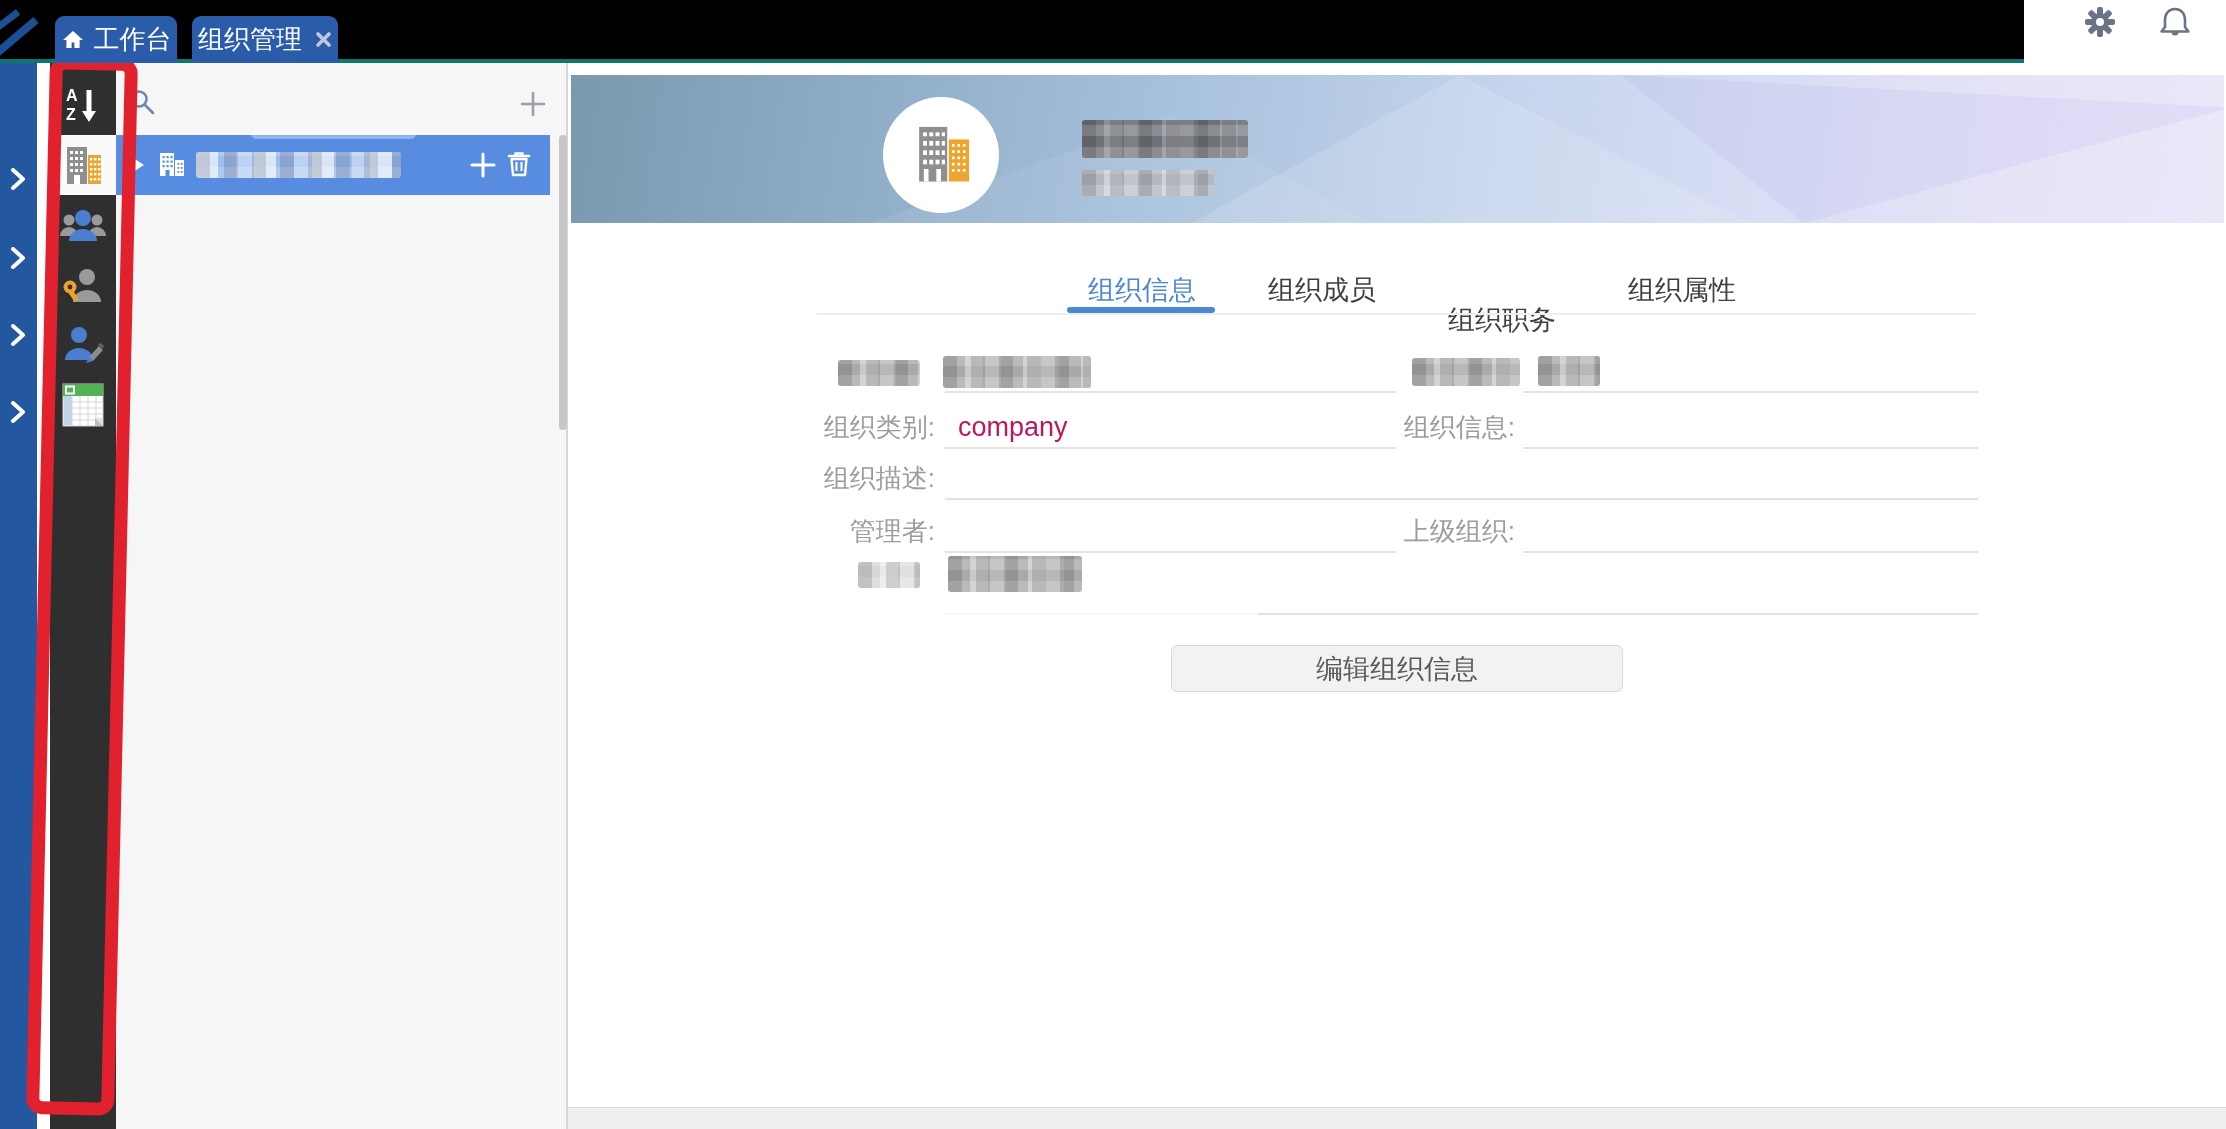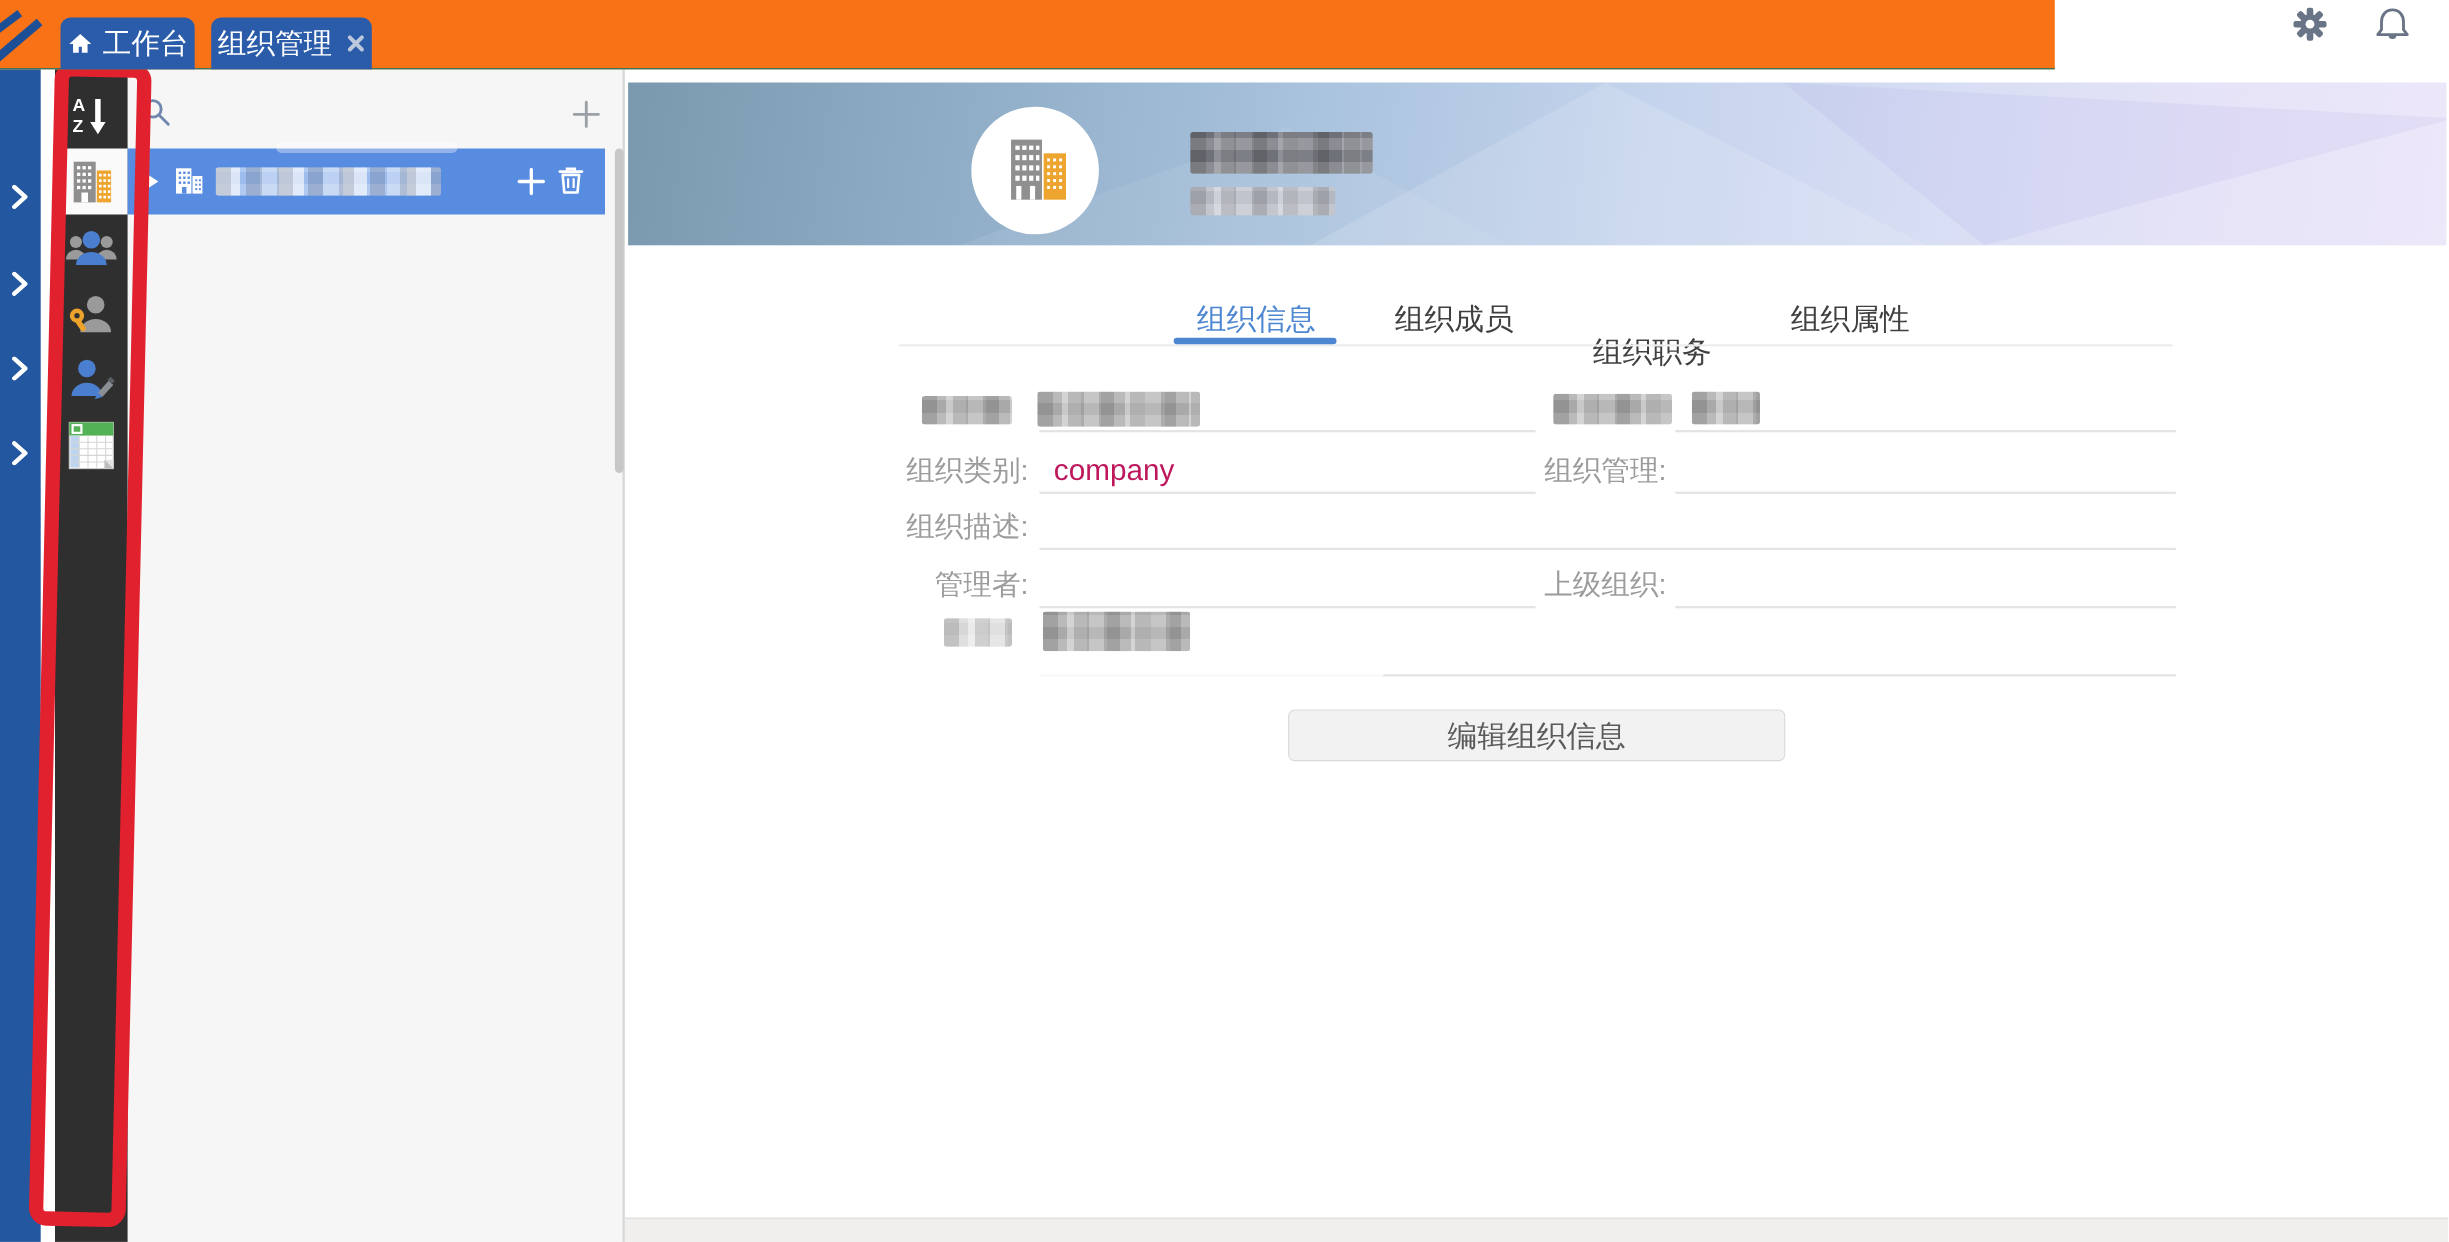--- a/index.html
+++ b/index.html
@@ -2,21 +2,21 @@
 <html><head>
 <meta charset="utf-8">
 <style>
   * { margin:0; padding:0; box-sizing:border-box; }
   html,body { width:2226px; height:1129px; overflow:hidden; }
   body { font-family:"Liberation Sans","DejaVu Sans",sans-serif; }
   #app { position:relative; width:2226px; height:1129px; background:#fff; overflow:hidden; }
   .abs { position:absolute; }
 
   
-  .topbar { left:0; top:0; width:1868px; height:63px; background:#f97316; border-bottom:1px solid #0f766e; z-index:30; }
+  .topbar { left:0; top:0; width:2024px; height:63px; background:#000000; border-bottom:4px solid #0f766e; z-index:30; }
   .win-tab { position:absolute; top:16px; height:47px; background:#2b5caa; border-radius:9px 9px 0 0;
              display:flex; align-items:center; justify-content:center; gap:9px; color:#fff; font-size:26px; }
   .tab-close { display:inline-flex; margin-left:4px; }
 
   
   .nav-strip { left:0; top:63px; width:37px; height:1066px; background:#23579f; z-index:5; }
   .strip-chevron { position:absolute; left:9px; width:18px; height:22px; }
 
   
   .icon-rail { left:50px; top:63px; width:66px; height:1066px; background:#2f2f2f; z-index:6; }
@@ -371,21 +371,21 @@
     <div class="f-line" style="left:955px; top:328px; width:455px;"></div>
 
     <div class="f-label" style="left:132px; top:347px;">
       <span>组织类别:</span>
     </div>
     <div class="f-value" style="left:390px; top:347px;">
       <span>company</span>
     </div>
     <div class="f-line" style="left:377px; top:384px; width:451px;"></div>
     <div class="f-label" style="left:712px; top:347px;">
-      <span>组织管理:</span>
+      <span>组织信息:</span>
     </div>
     <div class="f-line" style="left:955px; top:384px; width:455px;"></div>
 
     <div class="f-label" style="left:132px; top:398px;">
       <span>组织描述:</span>
     </div>
     <div class="f-line" style="left:377px; top:435px; width:1033px;"></div>
 
     <div class="f-label" style="left:132px; top:451px;">
       <span>管理者:</span>

